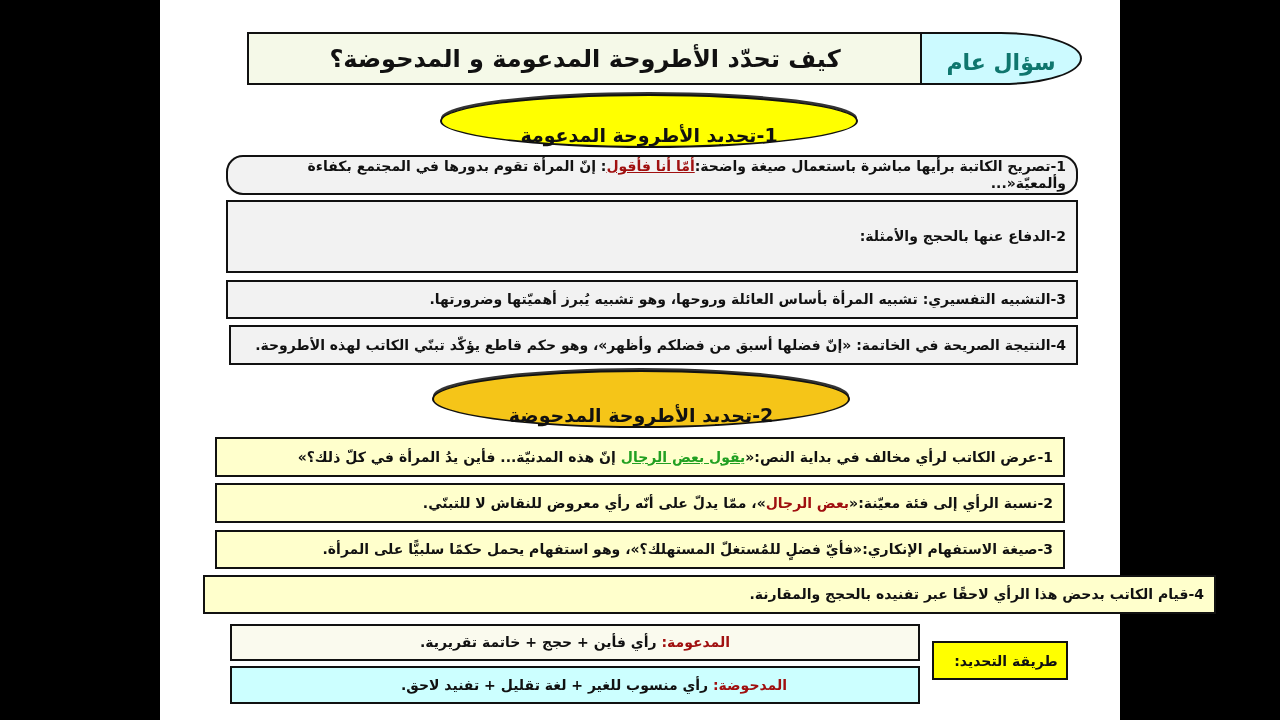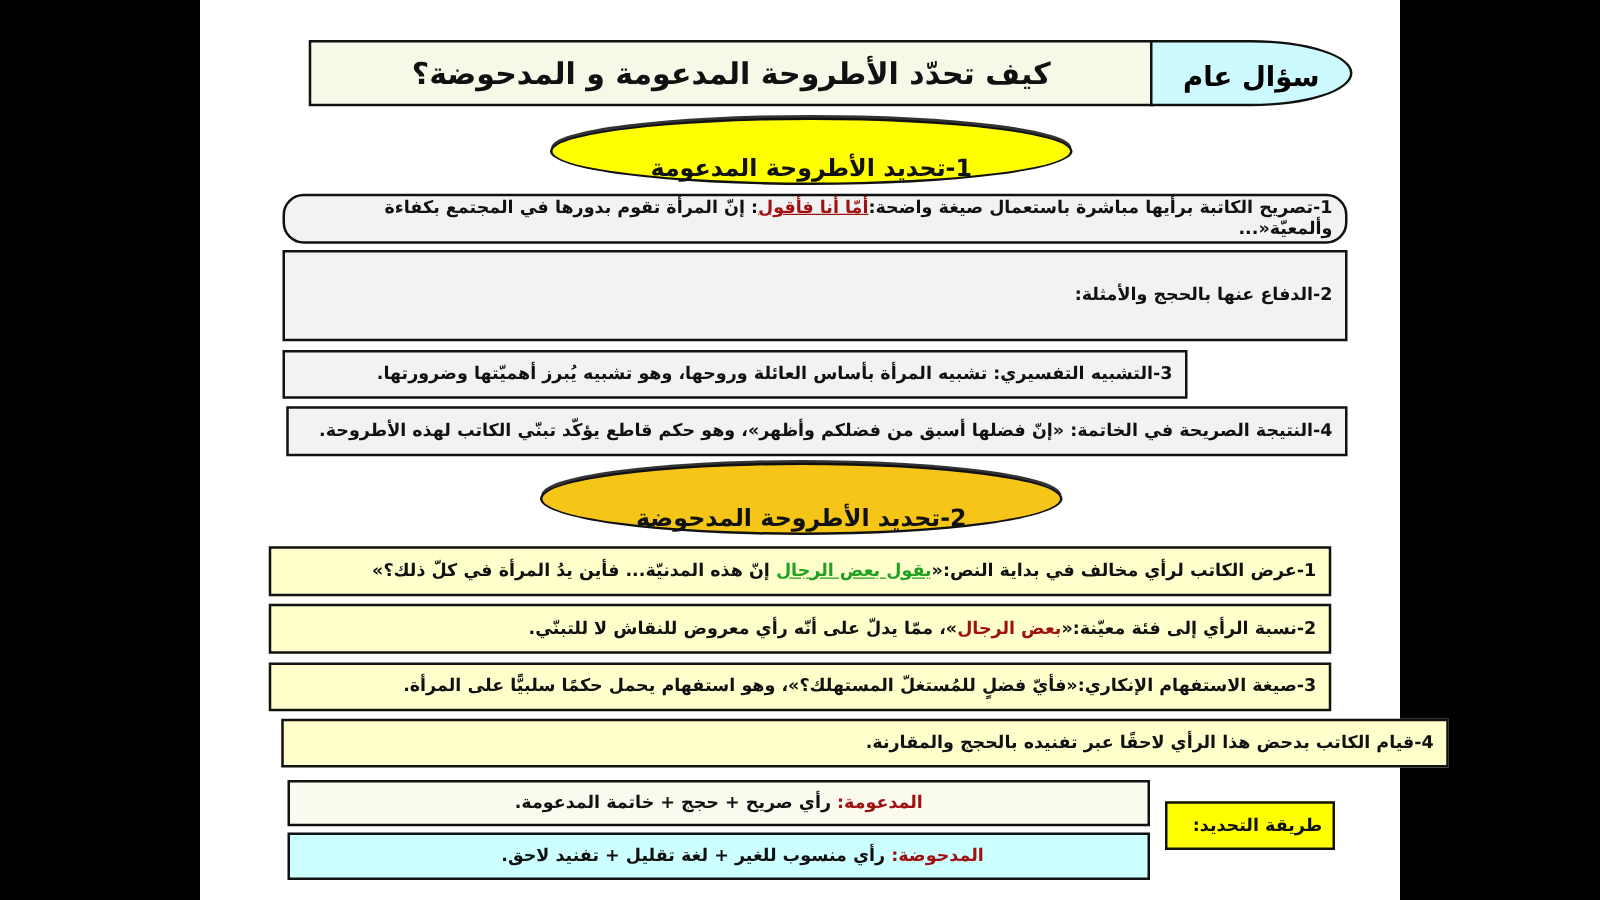--- a/index.html
+++ b/index.html
@@ -16,21 +16,21 @@
   }
   .grey { background:#f2f2f2; }
   .cream { background:#ffffcc; }
   .title-box {
     background:#f5f9e8; border:2px solid #111; display:flex; align-items:center; justify-content:center;
     direction:rtl; font-weight:bold; font-size:24px; color:#111;
   }
   .tab {
     background:#ccfaff; border:2px solid #111; border-radius:0 50% 50% 0 / 0 50% 50% 0;
     display:flex; align-items:center; justify-content:center; direction:rtl;
-    font-weight:bold; font-size:22px; color:#000000; padding-top:8px;
+    font-weight:bold; font-size:22px; color:#0f766e; padding-top:8px;
   }
   .ellipse {
     border:2px solid #111; border-radius:50%; display:flex; align-items:flex-end; justify-content:center;
     direction:rtl; font-weight:bold; font-size:19px; color:#111;
     box-shadow: 0 -3px 0 -1px #333;
   }
   .e1 { background:#ffff00; }
   .e2 { background:#f5c518; }
   .red { color:#a01010; text-decoration:underline; }
   .redplain { color:#a01010; }
@@ -63,21 +63,21 @@
 <div class="abs box grey" style="left:226px; top:155px; width:852px; height:40px;border-radius:17px;">
   <span class="line">
     <span>1-تصريح الكاتبة برأيها مباشرة باستعمال صيغة واضحة:</span><span class="red">أمّا أنا فأقول</span><span>: إنّ المرأة تقوم بدورها في المجتمع بكفاءة وألمعيّة«...</span>
   </span>
 </div>
 
 <div class="abs box grey" style="left:226px; top:200px; width:852px; height:73px; justify-content:space-around;gap:40px;">
   <span class="line">2-الدفاع عنها بالحجج والأمثلة:</span>
 </div>
 
-<div class="abs box grey" style="left:226px; top:280px; width:724px; height:39px;">
+<div class="abs box grey" style="left:226px; top:280px; width:852px; height:39px;">
   <span class="line">3-التشبيه التفسيري: تشبيه المرأة بأساس العائلة وروحها، وهو تشبيه يُبرز أهميّتها وضرورتها.</span>
 </div>
 
 <div class="abs box grey" style="left:229px; top:325px; width:849px; height:40px;">
   <span class="line">4-النتيجة الصريحة في الخاتمة: «إنّ فضلها أسبق من فضلكم وأظهر»، وهو حكم قاطع يؤكّد تبنّي الكاتب لهذه الأطروحة.</span>
 </div>
 
 <div class="abs ellipse e2" style="left:432px; top:370px; width:418px; height:58px;">
   <span>2-تحديد الأطروحة المدحوضة</span>
 </div>
@@ -91,27 +91,27 @@
 <div class="abs box cream" style="left:215px; top:483px; width:850px; height:40px;">
   <span class="line">
     <span>2-نسبة الرأي إلى فئة معيّنة:«</span><span class="redplain">بعض الرجال</span><span>»، ممّا يدلّ على أنّه رأي معروض للنقاش لا للتبنّي.</span>
   </span>
 </div>
 
 <div class="abs box cream" style="left:215px; top:530px; width:850px; height:39px;">
   <span class="line">3-صيغة الاستفهام الإنكاري:«فأيّ فضلٍ للمُستغلّ المستهلك؟»، وهو استفهام يحمل حكمًا سلبيًّا على المرأة.</span>
 </div>
 
-<div class="abs box cream" style="left:225px; top:575px; width:934px; height:39px;">
+<div class="abs box cream" style="left:203px; top:575px; width:1013px; height:39px;">
   <span class="line">4-قيام الكاتب بدحض هذا الرأي لاحقًا عبر تفنيده بالحجج والمقارنة.</span>
 </div>
 
 <div class="abs box sum sum-a" style="left:230px; top:624px; width:690px; height:37px;">
   <span class="line">
-    <span class="redplain">المدعومة:</span><span> رأي صريح + حجج + خاتمة المدعومة.</span>
+    <span class="redplain">المدعومة:</span><span> رأي فأين + حجج + خاتمة تقريرية.</span>
   </span>
 </div>
 
 <div class="abs box sum sum-b" style="left:230px; top:666px; width:690px; height:38px;">
   <span class="line">
     <span class="redplain">المدحوضة:</span><span> رأي منسوب للغير + لغة تقليل + تفنيد لاحق.</span>
   </span>
 </div>
 
 <div class="abs label-y" style="left:932px; top:641px; width:136px; height:39px;padding-left:12px;">

